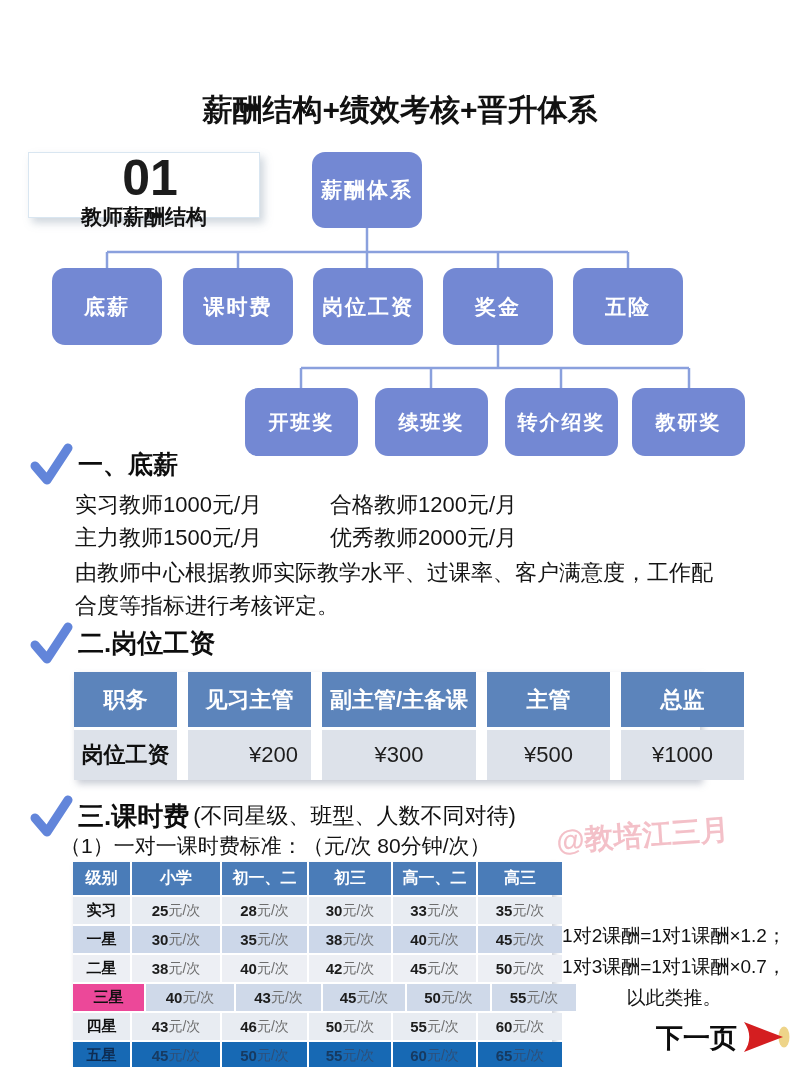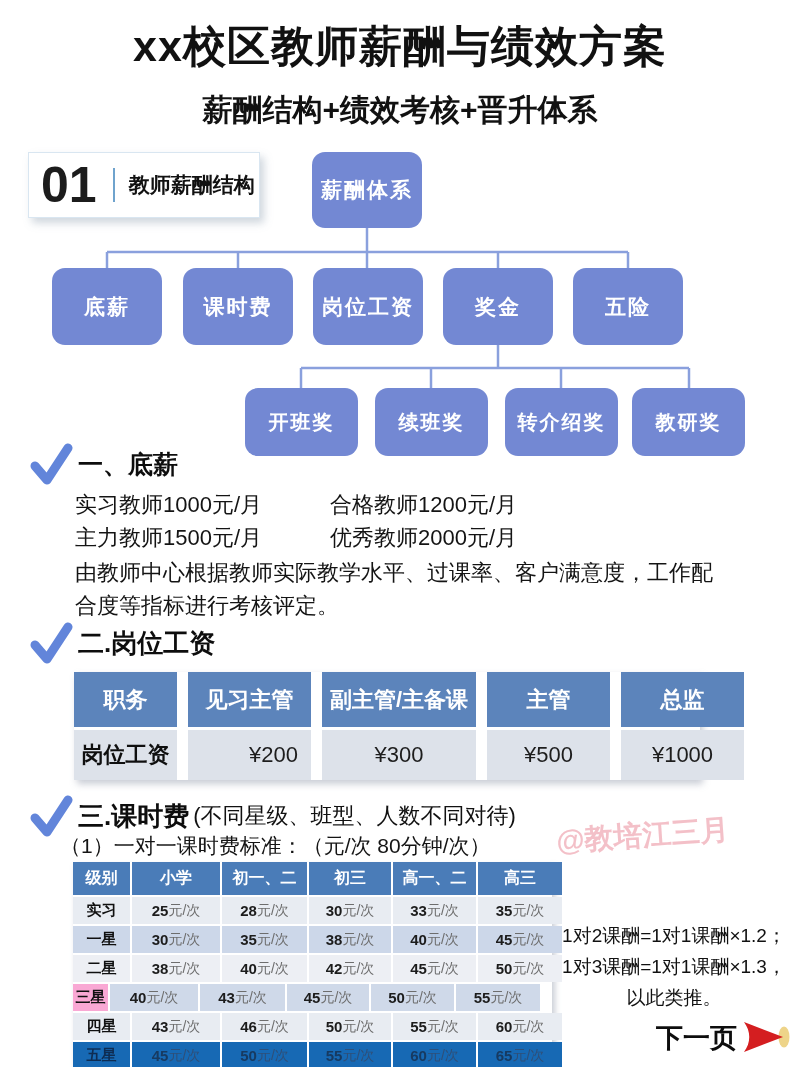--- a/index.html
+++ b/index.html
@@ -7,21 +7,21 @@
   body { font-family: "Liberation Sans", sans-serif; }
   .page { position: relative; width: 800px; height: 1067px; background: #fff; overflow: hidden; }
 
   .title { position: absolute; top: 18px; left: 0; width: 800px; text-align: center;
            font-size: 43px; font-weight: 900; color: #111; letter-spacing: 1px; }
   .subtitle { position: absolute; top: 90px; left: 0; width: 800px; text-align: center;
               font-size: 30px; font-weight: 900; color: #111; }
 
   .badge { position: absolute; left: 28px; top: 152px; width: 232px; height: 66px;
            background: #fff; border: 1px solid #d9e6f1; box-shadow: 4px 5px 8px rgba(120,140,160,.35);
-           display: flex; align-items: center; }
+           display: flex; align-items: center; flex-direction: column; }
   .badge-num { font-size: 50px; font-weight: 900; color: #1c1c1c; margin-left: 12px; line-height: 1; }
   .badge-div { width: 2px; height: 34px; background: #6fa3cd; margin: 0 14px 0 16px; }
   .badge-label { font-size: 21px; font-weight: 900; color: #111; }
 
   .connectors { position: absolute; left: 0; top: 0; width: 800px; height: 470px; }
   .org-box { position: absolute; background: #7388d3; color: #fff; border-radius: 13px;
              display: flex; align-items: center; justify-content: center;
              font-size: 21px; font-weight: 700; letter-spacing: 2px; }
   .org-root { left: 312px; top: 152px; width: 110px; height: 76px; }
 
@@ -65,21 +65,20 @@
                font-weight: 700; color: #f2b6bf; transform: rotate(-4deg); opacity: .85; }
 
   .footer { position: absolute; left: 656px; top: 1018px; display: flex; align-items: center; gap: 4px; cursor: pointer; }
   .footer-label { font-size: 27px; font-weight: 900; color: #0d0d0d; }
 </style>
 </head>
 <body>
 
 <div class="page">
 
-  <div class="title">xx校区教师薪酬与绩效方案</div>
   <div class="subtitle">薪酬结构+绩效考核+晋升体系</div>
 
   <svg class="connectors" viewBox="0 0 800 470">
     <g stroke="#8aa0dd" stroke-width="2.5" fill="none">
       <path d="M367 228 V252"></path>
       <path d="M107 252 H628"></path>
       <path d="M107 252 V268"></path>
         <path d="M238 252 V268"></path>
         <path d="M367 252 V268"></path>
         <path d="M498 252 V268"></path>
@@ -233,21 +232,21 @@
           <div class="t2-cell" style="width: 83px; background: rgb(237, 239, 244);">
             <span class="t2-num">45</span>
             <span class="t2-unit">元/次</span>
           </div>
           <div class="t2-cell" style="width: 84px; background: rgb(237, 239, 244);">
             <span class="t2-num">50</span>
             <span class="t2-unit">元/次</span>
           </div>
         </div>
         <div class="t2-row">
-          <div class="t2-cell t2-label" style="width: 35px; background: #f9a8d4;">三星</div>
+          <div class="t2-cell t2-label" style="width: 71px; background: #ec4899;">三星</div>
           <div class="t2-cell" style="width: 88px; background: rgb(207, 217, 233);">
             <span class="t2-num">40</span>
             <span class="t2-unit">元/次</span>
           </div>
           <div class="t2-cell" style="width: 85px; background: rgb(207, 217, 233);">
             <span class="t2-num">43</span>
             <span class="t2-unit">元/次</span>
           </div>
           <div class="t2-cell" style="width: 82px; background: rgb(207, 217, 233);">
             <span class="t2-num">45</span>
@@ -306,21 +305,21 @@
           <div class="t2-cell" style="width: 84px; background: rgb(23, 105, 180);">
             <span class="t2-num">65</span>
             <span class="t2-unit">元/次</span>
           </div>
         </div>
       </div>
   </div>
 
   <div class="note" id="fee-note">
       <div>1对2课酬=1对1课酬×1.2；</div>
-      <div>1对3课酬=1对1课酬×1.3，</div>
+      <div>1对3课酬=1对1课酬×0.7，</div>
       <div>以此类推。</div>
     </div>
 
   <div class="footer">
     <span class="footer-label">下一页</span>
     <svg width="50" height="40" viewBox="0 0 50 40">
       <ellipse cx="43" cy="19" rx="5.5" ry="10.5" fill="#eed489"></ellipse>
       <path d="M3 4 L42 19 L3 34 C10 24.5 10 13.5 3 4 Z" fill="#d41e20"></path>
     </svg>
   </div>

